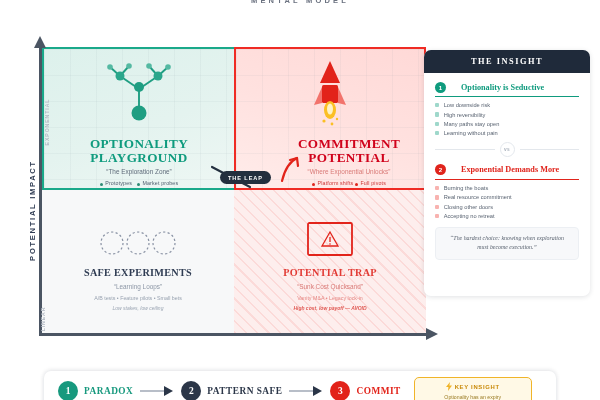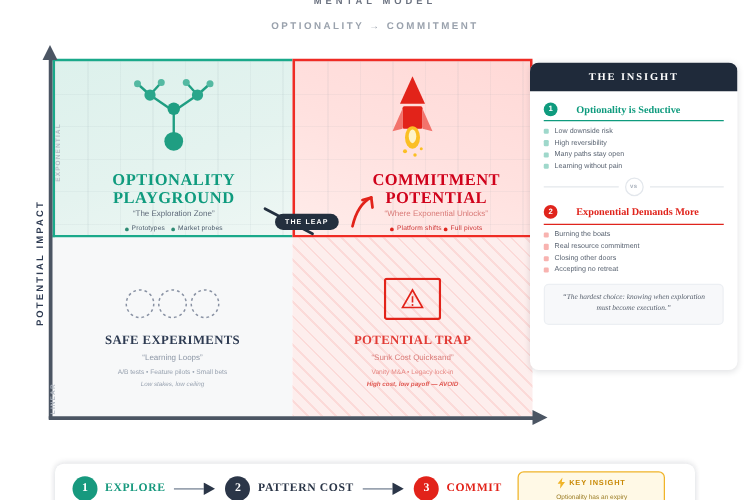--- a/index.html
+++ b/index.html
@@ -179,21 +179,20 @@
     font-size:5.9px; font-weight:700; color:#c98a08; letter-spacing:.7px;
     display:flex; align-items:center; justify-content:center; gap:3px;
   }
   #insight-text { font-size:5.2px; color:#9a7b22; margin-top:2px; }
 </style>
 </head>
 <body>
 
 <div id="header">
   <div id="kicker">MENTAL MODEL</div>
-  <div id="subkicker">OPTIONALITY → COMMITMENT</div>
 </div>
 
 <div id="chart">
 
   <div class="plot">
 
     <div class="quad" id="q-tl">
       <div class="gridlines"></div>
       <div class="q-icon" style="top:10px;">
         <svg width="86" height="62" viewBox="0 0 86 62">
@@ -373,33 +372,33 @@
     </ul>
 
     <div id="p-quote">“The hardest choice: knowing when exploration must become execution.”</div>
   </div>
 </div>
 
 <div id="footer">
 
   <div class="step">
     <span class="step-num" id="sn1">1</span>
-    <span class="step-label" id="sl1">EXPLORE</span>
+    <span class="step-label" id="sl1">PARADOX</span>
   </div>
 
   <span class="flow-arrow">
     <svg width="34" height="10" viewBox="0 0 34 10">
       <line x1="0" y1="5" x2="24" y2="5" stroke="#9aa3b0" stroke-width="1.4"></line>
       <path d="M24 0 L33 5 L24 10 Z" fill="#2b3648"></path>
     </svg>
   </span>
 
   <div class="step">
     <span class="step-num" id="sn2">2</span>
-    <span class="step-label" id="sl2">PATTERN COST</span>
+    <span class="step-label" id="sl2">PATTERN SAFE</span>
   </div>
 
   <span class="flow-arrow">
     <svg width="34" height="10" viewBox="0 0 34 10">
       <line x1="0" y1="5" x2="24" y2="5" stroke="#9aa3b0" stroke-width="1.4"></line>
       <path d="M24 0 L33 5 L24 10 Z" fill="#2b3648"></path>
     </svg>
   </span>
 
   <div class="step">

